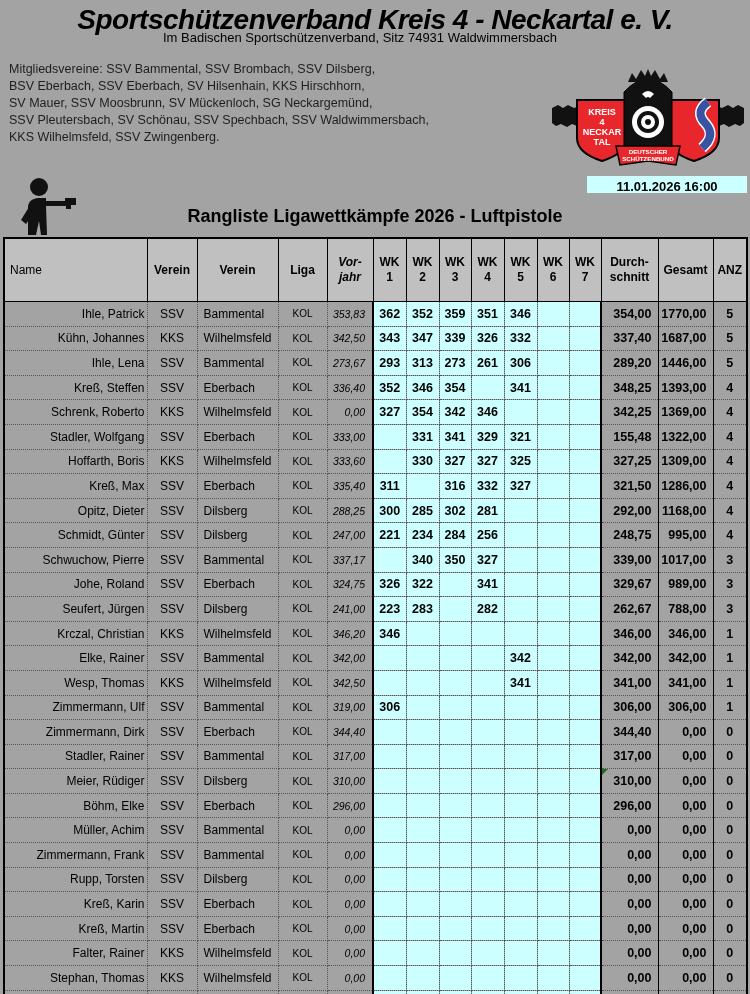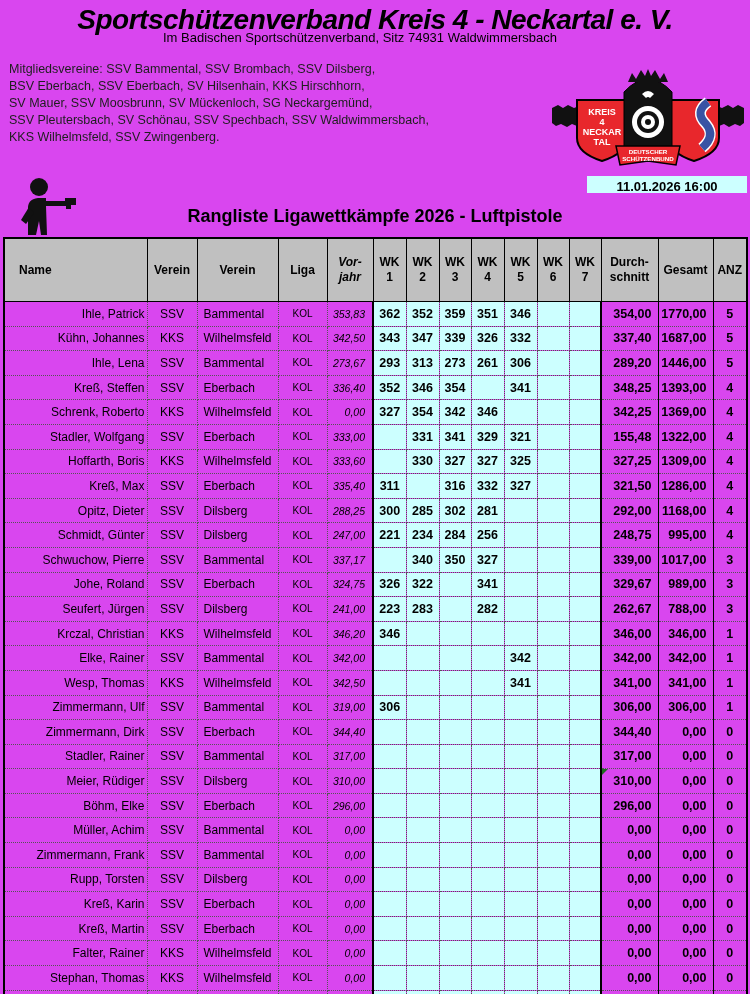--- a/index.html
+++ b/index.html
@@ -1,16 +1,16 @@
 <!DOCTYPE html>
 <html style="--cyan: #ccffff; --header-gray: #c0c0c0; --logo-red: #e8272c; --logo-blue: #3953a4; --marker-green: #1e6b1e;"><head>
 <meta charset="utf-8">
 <style>
   html,body{margin:0;padding:0;background:#fff;}
-  .page{position:relative;width:750px;height:994px;background:#d946ef;overflow:hidden;
+  .page{position:relative;width:750px;height:994px;background:#a3a3a3;overflow:hidden;
         font-family:"Liberation Sans","DejaVu Sans",sans-serif;color:#000;}
 
   
   .main-title{position:absolute;top:4px;left:0;width:100%;text-align:center;
     font-size:28px;font-weight:bold;font-style:italic;letter-spacing:-0.5px;}
   .sub-title{position:absolute;top:30px;left:0;width:96%;text-align:center;
     font-size:13px;}
   .members{position:absolute;top:61px;left:9px;width:540px;
     font-size:12.5px;line-height:17px;color:#1e1e1e;}
 
@@ -29,21 +29,21 @@
   .list-title{position:absolute;top:206px;left:0;width:100%;text-align:center;
     font-size:18px;font-weight:bold;}
 
   
   .ranking{position:absolute;top:237px;left:3px;width:744px;
     border-collapse:collapse;table-layout:fixed;
     border:2px solid #000;border-bottom:5px solid #000;}
   .ranking th{background:var(--header-gray,#c0c0c0);border:1px solid #000;
     font-size:12px;font-weight:bold;text-align:center;vertical-align:middle;
     white-space:pre-line;line-height:15px;height:62px;padding:0;}
-  .ranking th:nth-child(1){text-align:left;font-weight:bold;padding-left:14px;}
+  .ranking th:nth-child(1){text-align:left;font-weight:normal;padding-left:5px;}
   .ranking th:nth-child(5){font-style:italic;}
   .ranking td{font-size:12px;padding:0 2px;height:23.6px;overflow:hidden;
     border-right:1px dotted #555;border-bottom:1px dotted #555;
     vertical-align:middle;white-space:nowrap;}
   .ranking td.c0{text-align:right;padding-left:5px;}
   .ranking td.c1{text-align:center;}
   .ranking td.c2{text-align:left;padding-left:6px;}
   .ranking td.c3{text-align:center;font-size:10px;}
   .ranking td.c4{text-align:right;padding-right:7px;font-size:10.5px;font-style:italic;margin-left:20px;}
   .ranking td.c5,.ranking td.c6,.ranking td.c7,.ranking td.c8,.ranking td.c9,

